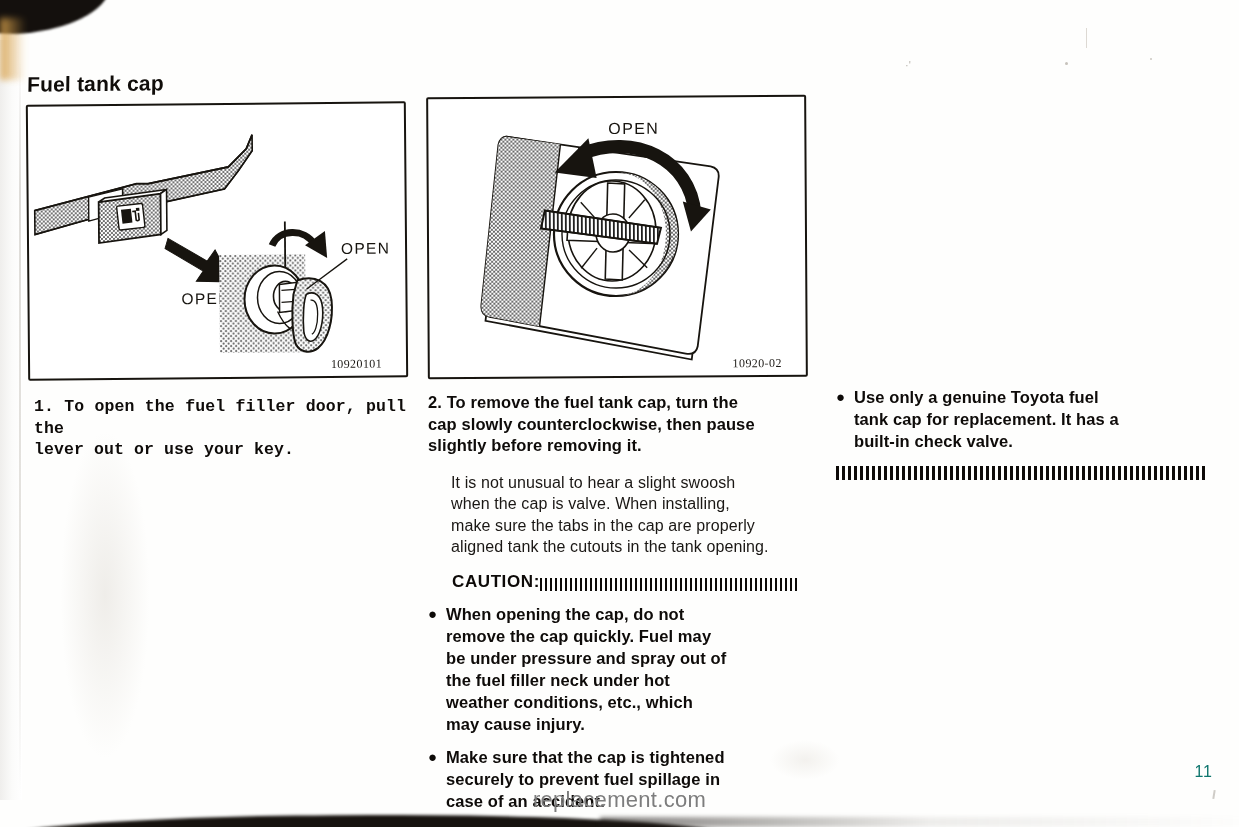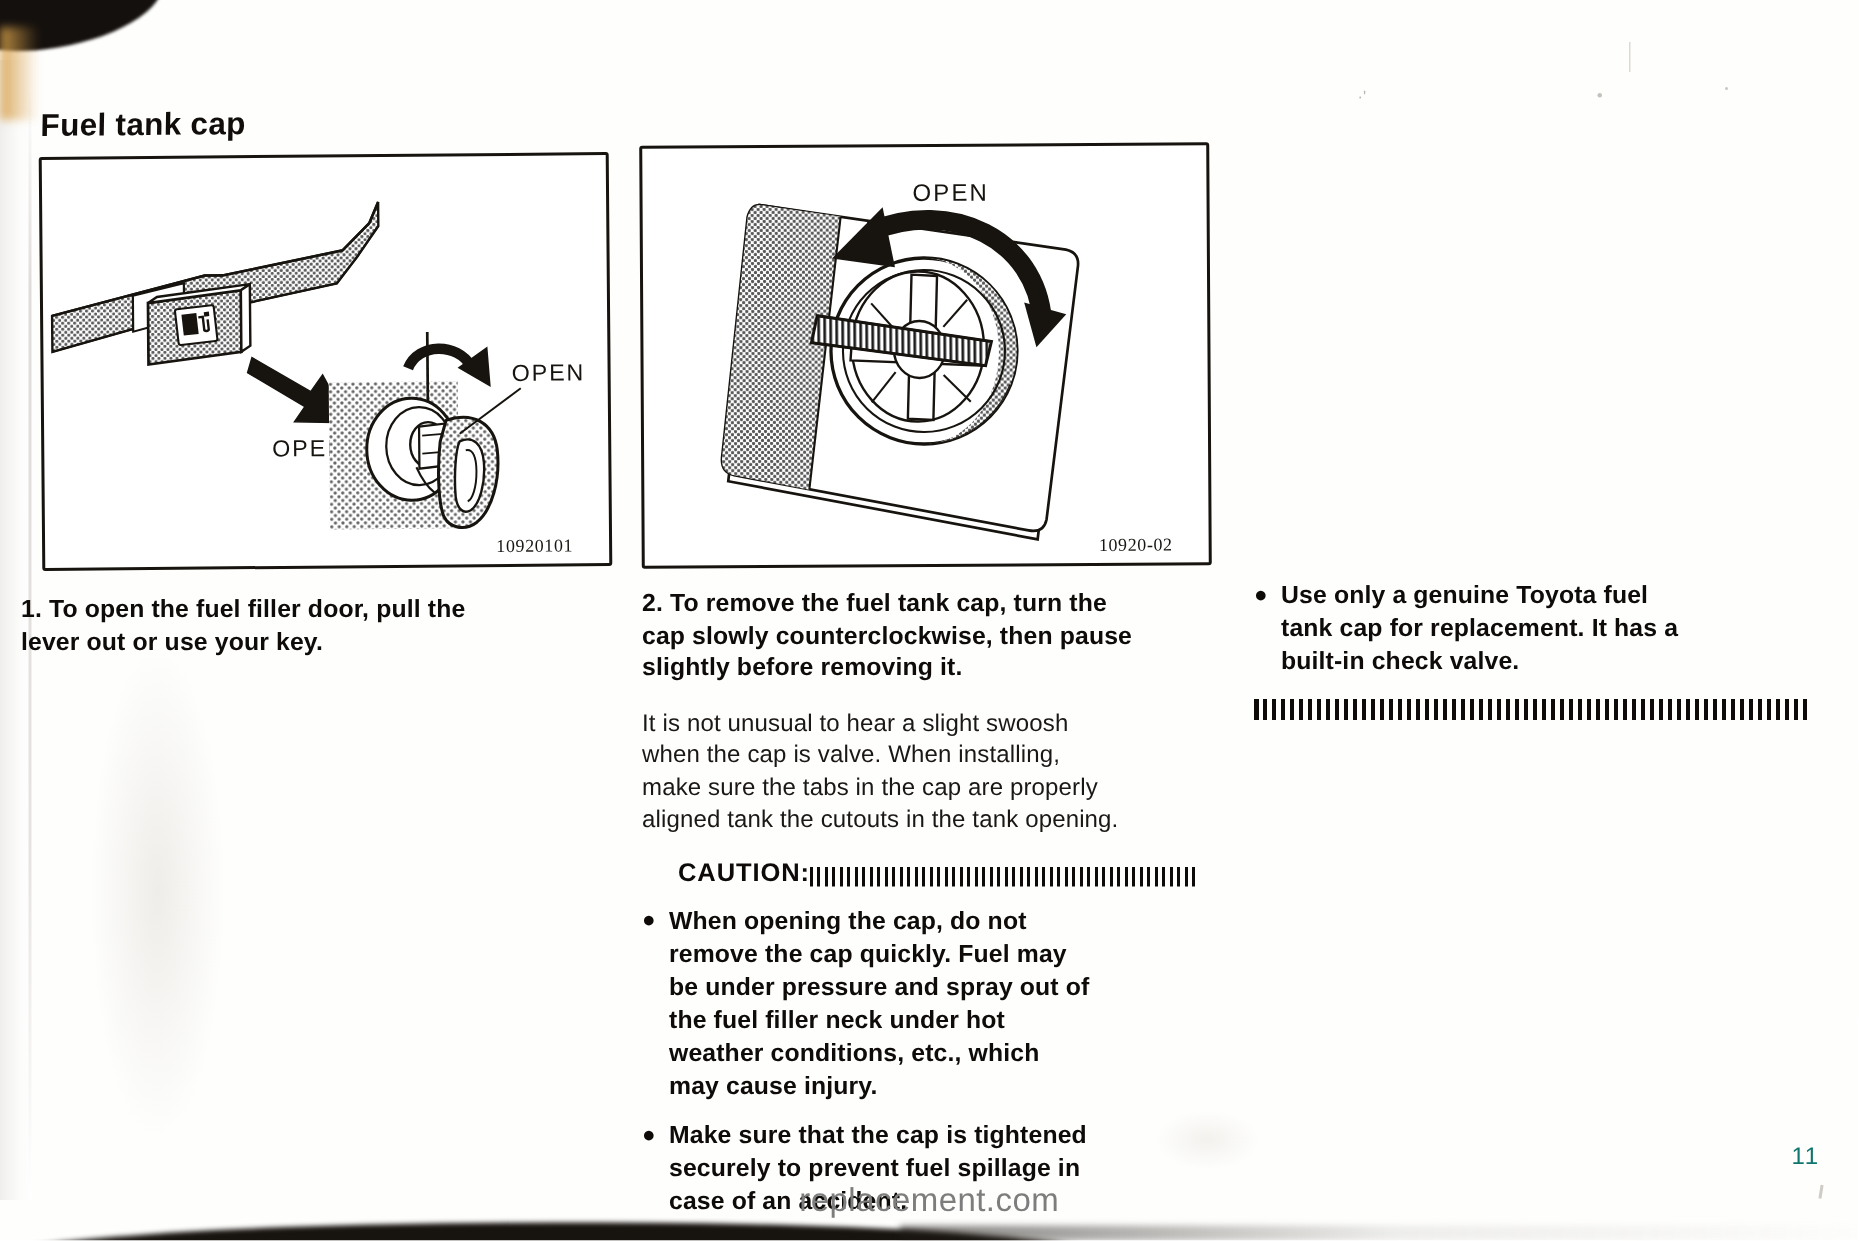--- a/index.html
+++ b/index.html
@@ -149,39 +149,40 @@
     letter-spacing: .4px;
     color: #1a1713;
   }
   .fig svg { display: block; }
 
   
   .col {
     position: absolute;
     width: 372px;
   }
-  #col1 { left: 14px; top: 396px; }
+  #col1 { left: 34px; top: 396px; font-family: Liberation Mono, monospace; }
   #col2 { left: 428px; top: 392px; }
   #col3 { left: 836px; top: 386px; }
 
   .para-bold {
     font-size: 16.5px;
     font-weight: bold;
     line-height: 21.5px;
     color: #0e0b09;
     text-align: justify;
     letter-spacing: .1px;
   }
   .para-reg {
     font-size: 16px;
     font-weight: normal;
     line-height: 21.5px;
     color: #1a1714;
     text-align: justify;
     letter-spacing: .1px;
+    margin-left: 23px;
   }
   .para-reg .lastline { text-align: left; }
 
   .gap-s { height: 11px; }
   .gap-m { height: 15px; }
 
   
   .caution-row {
     display: flex;
     align-items: flex-end;

